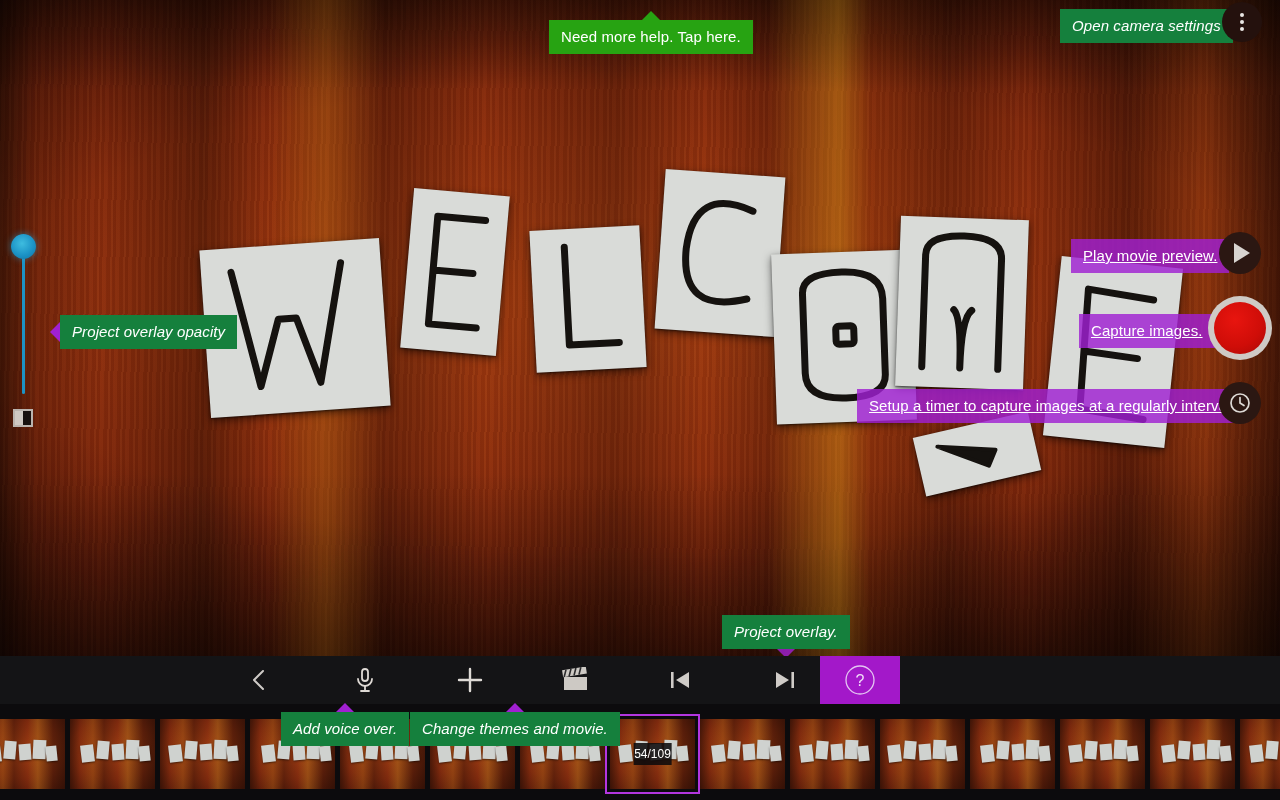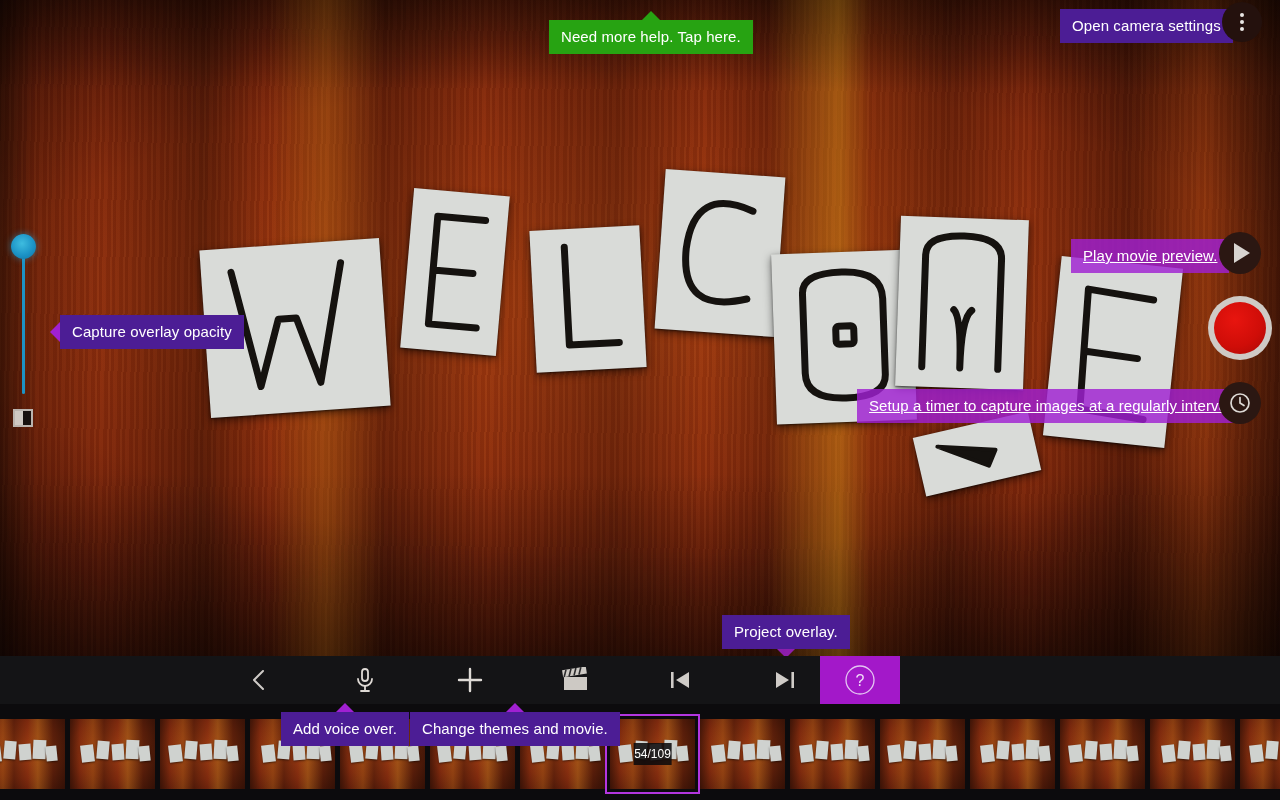--- a/index.html
+++ b/index.html
@@ -39,21 +39,21 @@
   .card{position:absolute;background:#d9dbd8;
         box-shadow:0 3px 9px rgba(0,0,0,.55), 0 1px 2px rgba(0,0,0,.5);}
   .card svg{display:block;width:100%;height:100%;}
   .card svg path, .card svg rect.g{fill:none;stroke:#15120f;stroke-width:7;
         stroke-linejoin:round;stroke-linecap:round;}
 
   
   .tip{position:absolute;color:#fff;font-size:15px;line-height:1;
        padding:9px 12px 10px;white-space:nowrap;letter-spacing:.1px;}
   .tip.purple{background:rgba(160,32,210,.82);text-decoration:underline;}
-  .tip.purple-solid{background:#4c1d95;}
+  .tip.purple-solid{background:#15803d;font-style:italic;}
   .tip.green{background:#27a312;}
   .tip .nub{position:absolute;width:0;height:0;}
   .tip.pt-down  .nub{left:50%;margin-left:-9px;bottom:-9px;
        border-left:9px solid transparent;border-right:9px solid transparent;
        border-top:9px solid rgba(160,32,210,.82);}
   .tip.pt-up    .nub{left:50%;margin-left:-9px;top:-9px;
        border-left:9px solid transparent;border-right:9px solid transparent;
        border-bottom:9px solid rgba(160,32,210,.82);}
   .tip.pt-right .nub{right:-10px;top:50%;margin-top:-10px;
        border-top:10px solid transparent;border-bottom:10px solid transparent;
@@ -199,31 +199,35 @@
   <div class="slider">
     <div class="track"></div>
     <div class="thumb"></div>
   </div>
   <div class="contrast">
     <span class="l"></span>
     <span class="r"></span>
   </div>
   <div class="tip purple-solid pt-left" style="left:60px;top:315px;">
     <span class="nub"></span>
-    <span>Capture overlay opacity</span>
+    <span>Project overlay opacity</span>
   </div>
 
   <div class="tip purple pt-right" style="left:1071px;top:239px;">
     <span class="nub"></span>
     <span>Play movie preview.</span>
   </div>
   <div class="rbtn play">
     <span class="tri"></span>
   </div>
 
+  <div class="tip purple pt-right" style="left:1079px;top:314px;">
+    <span class="nub"></span>
+    <span>Capture images.</span>
+  </div>
   <div class="shutter">
     <span class="core"></span>
   </div>
 
   <div class="tip purple pt-right" style="left:857px;top:389px;">
     <span class="nub"></span>
     <span>Setup a timer to capture images at a regularly interval.</span>
   </div>
   <div class="rbtn timer">
     <svg width="24" height="24" viewBox="0 0 24 24">

